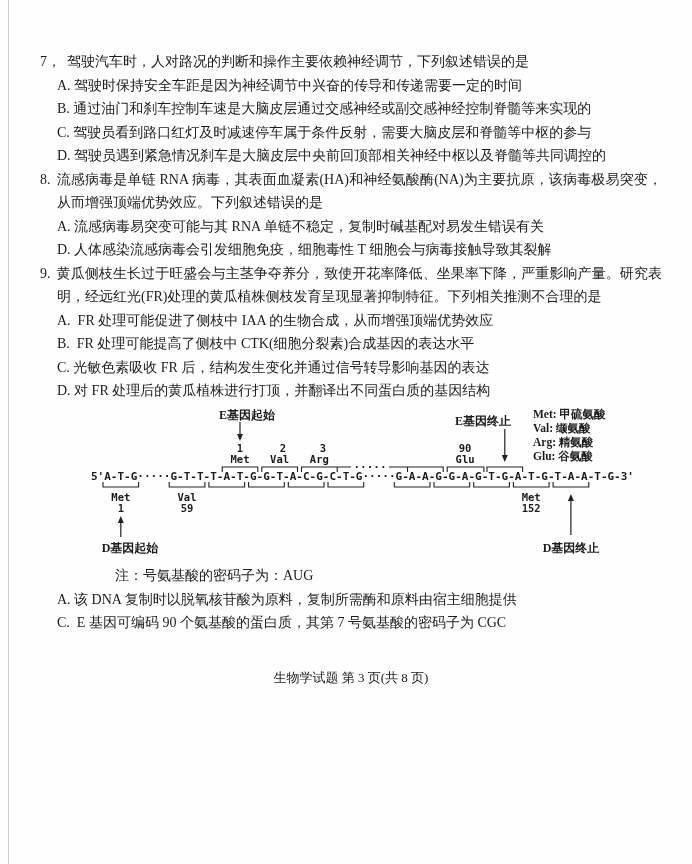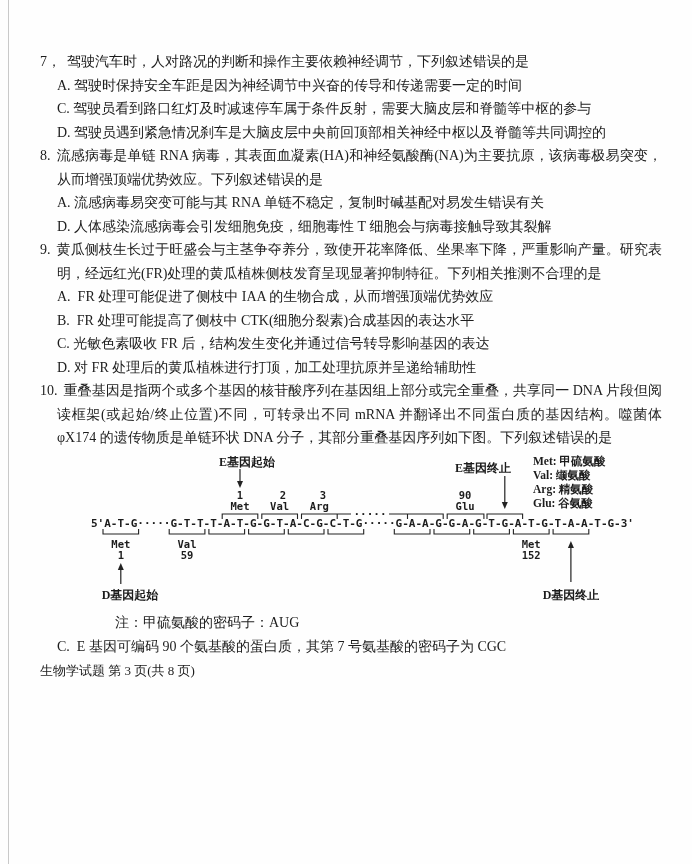--- a/index.html
+++ b/index.html
@@ -20,51 +20,49 @@
   .q p{margin:0;white-space:pre-wrap;}
   .q .stem{text-indent:-17px;text-align:justify;}
   .q-num{margin-right:6px;}
   .diagram{position:relative;margin:2px 0 0 45px;}
   .diagram svg text{fill:#1c1c1c;}
   .seq-text{font-family:"DejaVu Sans Mono",monospace;font-size:11px;font-weight:bold;}
   .aa-lab{font-family:"DejaVu Sans Mono",monospace;font-size:10.5px;font-weight:bold;}
   .cjk-lab{font-family:"Liberation Serif","DejaVu Serif",serif;font-size:12px;font-weight:600;}
   .legend-lab{font-family:"Liberation Serif","DejaVu Serif",serif;font-size:11.5px;font-weight:600;}
   .note{margin:0 0 0 75px;}
-  .footer{margin-top:1px;font-size:13px;}
+  .footer{margin-top:31px;text-align:center;font-size:13px;}
 </style>
 </head>
 <body>
 
 <div class="page">
 
   <div class="q">
     <p class="stem"><span class="q-num">7，</span><span>驾驶汽车时，人对路况的判断和操作主要依赖神经调节，下列叙述错误的是</span></p>
     <p>A. 驾驶时保持安全车距是因为神经调节中兴奋的传导和传递需要一定的时间</p>
+    <p>B. 通过油门和刹车控制车速是大脑皮层通过交感神经或副交感神经控制脊髓等来实现的</p>
     <p>C. 驾驶员看到路口红灯及时减速停车属于条件反射，需要大脑皮层和脊髓等中枢的参与</p>
     <p>D. 驾驶员遇到紧急情况刹车是大脑皮层中央前回顶部相关神经中枢以及脊髓等共同调控的</p>
   </div>
 
   <div class="q">
     <p class="stem"><span class="q-num">8.</span><span>流感病毒是单链 RNA 病毒，其表面血凝素(HA)和神经氨酸酶(NA)为主要抗原，该病毒极易突变，从而增强顶端优势效应。下列叙述错误的是</span></p>
     <p>A. 流感病毒易突变可能与其 RNA 单链不稳定，复制时碱基配对易发生错误有关</p>
     <p>D. 人体感染流感病毒会引发细胞免疫，细胞毒性 T 细胞会与病毒接触导致其裂解</p>
   </div>
 
   <div class="q">
     <p class="stem"><span class="q-num">9.</span><span>黄瓜侧枝生长过于旺盛会与主茎争夺养分，致使开花率降低、坐果率下降，严重影响产量。研究表明，经远红光(FR)处理的黄瓜植株侧枝发育呈现显著抑制特征。下列相关推测不合理的是</span></p>
     <p>A.  FR 处理可能促进了侧枝中 IAA 的生物合成，从而增强顶端优势效应</p>
     <p>B.  FR 处理可能提高了侧枝中 CTK(细胞分裂素)合成基因的表达水平</p>
     <p>C. 光敏色素吸收 FR 后，结构发生变化并通过信号转导影响基因的表达</p>
-    <p>D. 对 FR 处理后的黄瓜植株进行打顶，加工处理抗原并呈递给辅助性</p>
+    <p>D. 对 FR 处理后的黄瓜植株进行打顶，并翻译出不同蛋白质的基因结构</p>
   </div>
 
-  <div class="q">
-    <p class="stem"><span class="q-num">10.</span><span>重叠基因是指两个或多个基因的核苷酸序列在基因组上部分或完全重叠，共享同一 DNA 片段但阅读框架(或起始/终止位置)不同，可转录出不同 mRNA 并翻译出不同蛋白质的基因结构。噬菌体 φX174 的遗传物质是单链环状 DNA 分子，其部分重叠基因序列如下图。下列叙述错误的是</span></p>
-  </div>
 
   <div class="diagram">
     <svg width="600" height="152" viewBox="0 0 600 152">
 
       <path d="M137.2 67 V62 H172.8 V67 M176.8 67 V62 H212.5 V67 M216.5 67 V62 H252.2 V67
                M252.2 62 H266 M304 62 H322.5
                M322.5 67 V62 H358.2 V67 M362.2 67 V62 H398.9 V67 M402 67 V62 H437.6 V67" fill="none" stroke="#222" stroke-width="1.1"></path>
 
       <path d="M18 77 V82 H53.6 V77
                M84.2 77 V82 H119.9 V77 M123.9 77 V82 H159.6 V77 M163.6 77 V82 H199.3 V77
@@ -118,21 +116,22 @@
 
       <g>
         <text class="legend-lab" x="448" y="13">Met: 甲硫氨酸</text>
         <text class="legend-lab" x="448" y="27">Val: 缬氨酸</text>
         <text class="legend-lab" x="448" y="41">Arg: 精氨酸</text>
         <text class="legend-lab" x="448" y="55">Glu: 谷氨酸</text>
       </g>
     </svg>
   </div>
 
-  <p class="note">注：甲硫氨酸的密码子：AUG</p>
+  <p class="note">注：号氨基酸的密码子为：AUG</p>
 
   <div class="q">
+    <p>A. 该 DNA 复制时以脱氧核苷酸为原料，复制所需酶和原料由宿主细胞提供</p>
     <p>C.  E 基因可编码 90 个氨基酸的蛋白质，其第 7 号氨基酸的密码子为 CGC</p>
   </div>
 
   <p class="footer">生物学试题 第 3 页(共 8 页)</p>
 
 </div>
 
 </body></html>

